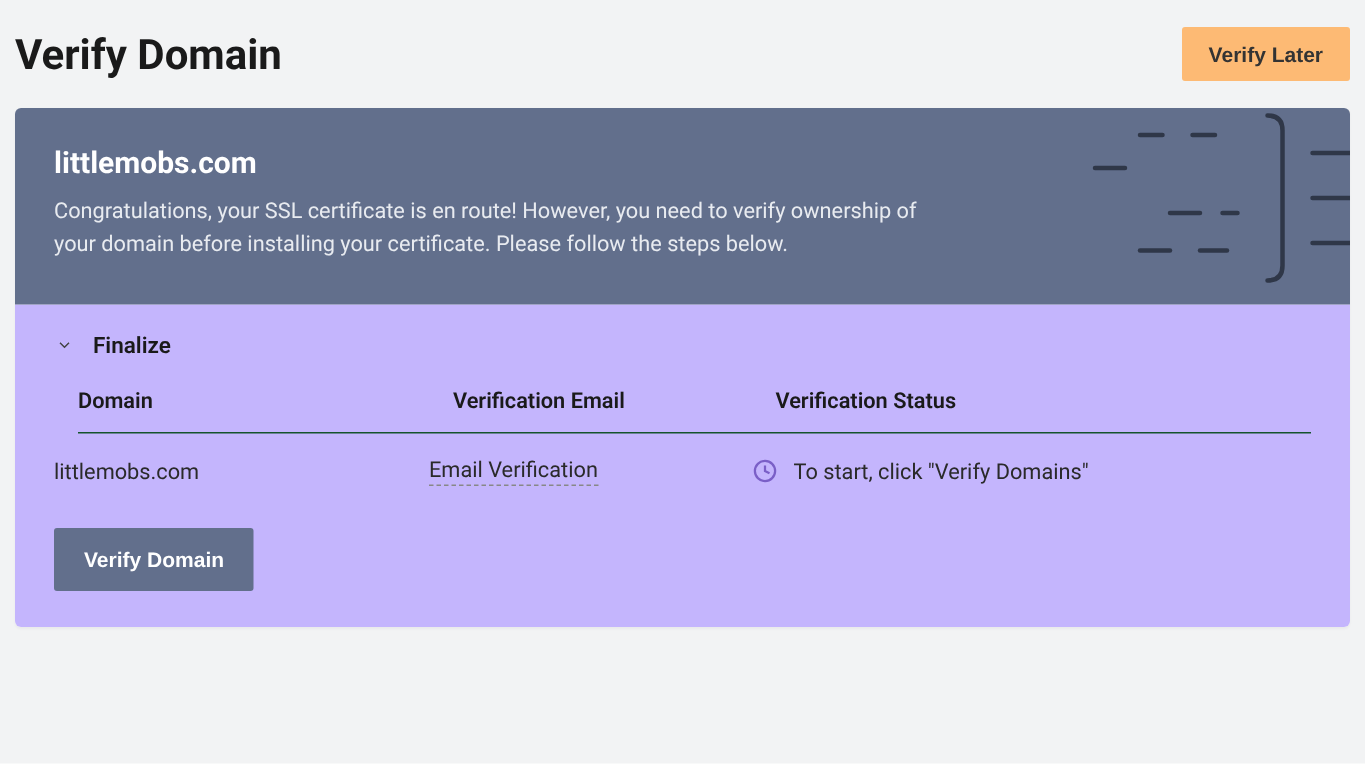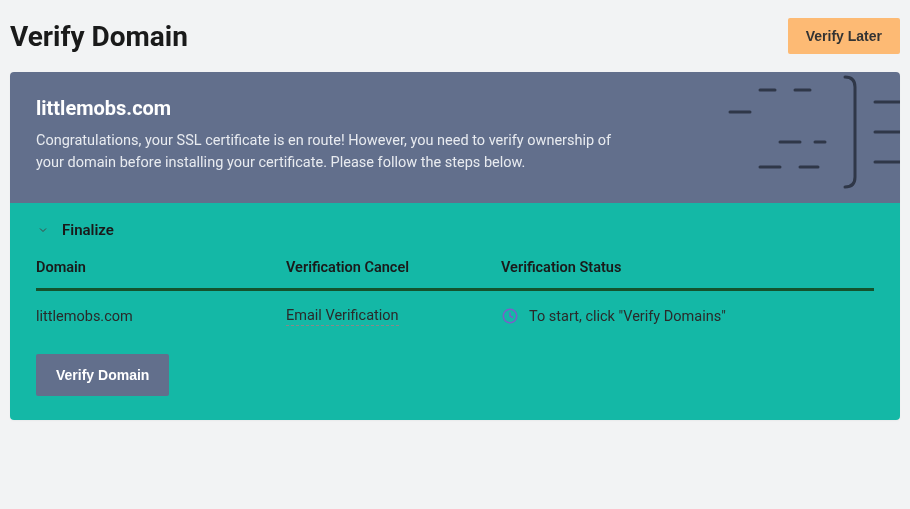--- a/index.html
+++ b/index.html
@@ -89,21 +89,21 @@
       width: 12px;
       height: 12px;
       fill: #fff;
     }
     .verification-label {
       font-size: 15px;
       font-weight: 600;
       color: #1a1a1a;
     }
     .finalize-section {
-      background: #14b8a6;
+      background: #c4b5fd;
       padding: 18px 26px 24px 26px;
     }
     .finalize-header {
       display: flex;
       align-items: center;
       gap: 12px;
       margin-bottom: 20px;
     }
     .chevron-icon {
       width: 14px;
@@ -119,21 +119,22 @@
       stroke-width: 2;
       fill: none;
     }
     .finalize-title {
       font-size: 15px;
       font-weight: 600;
     }
     .table-header {
       display: flex;
       padding-bottom: 12px;
-      border-bottom: 3px solid #14532d;
+      border-bottom: 1px solid #14532d;
+      margin-left: 16px;
     }
     .col-domain { width: 250px; }
     .col-method { width: 215px; }
     .col-status { flex: 1; }
     .th {
       font-size: 14.5px;
       font-weight: 600;
       color: #1a1a1a;
     }
     .table-row {
@@ -231,21 +232,21 @@
       <span class="chevron-icon">
         <svg viewBox="0 0 24 24">
             <polyline points="6 9 12 15 18 9"></polyline>
           </svg>
       </span>
       <span class="finalize-title">Finalize</span>
     </div>
 
     <div class="table-header">
       <div class="th col-domain">Domain</div>
-      <div class="th col-method">Verification Cancel</div>
+      <div class="th col-method">Verification Email</div>
       <div class="th col-status">Verification Status</div>
     </div>
 
     <div class="table-row">
       <div class="td col-domain">littlemobs.com</div>
       <div class="td col-method">
         <span class="method-link">Email Verification</span>
       </div>
       <div class="td col-status status-cell">
         <span class="clock-icon">

